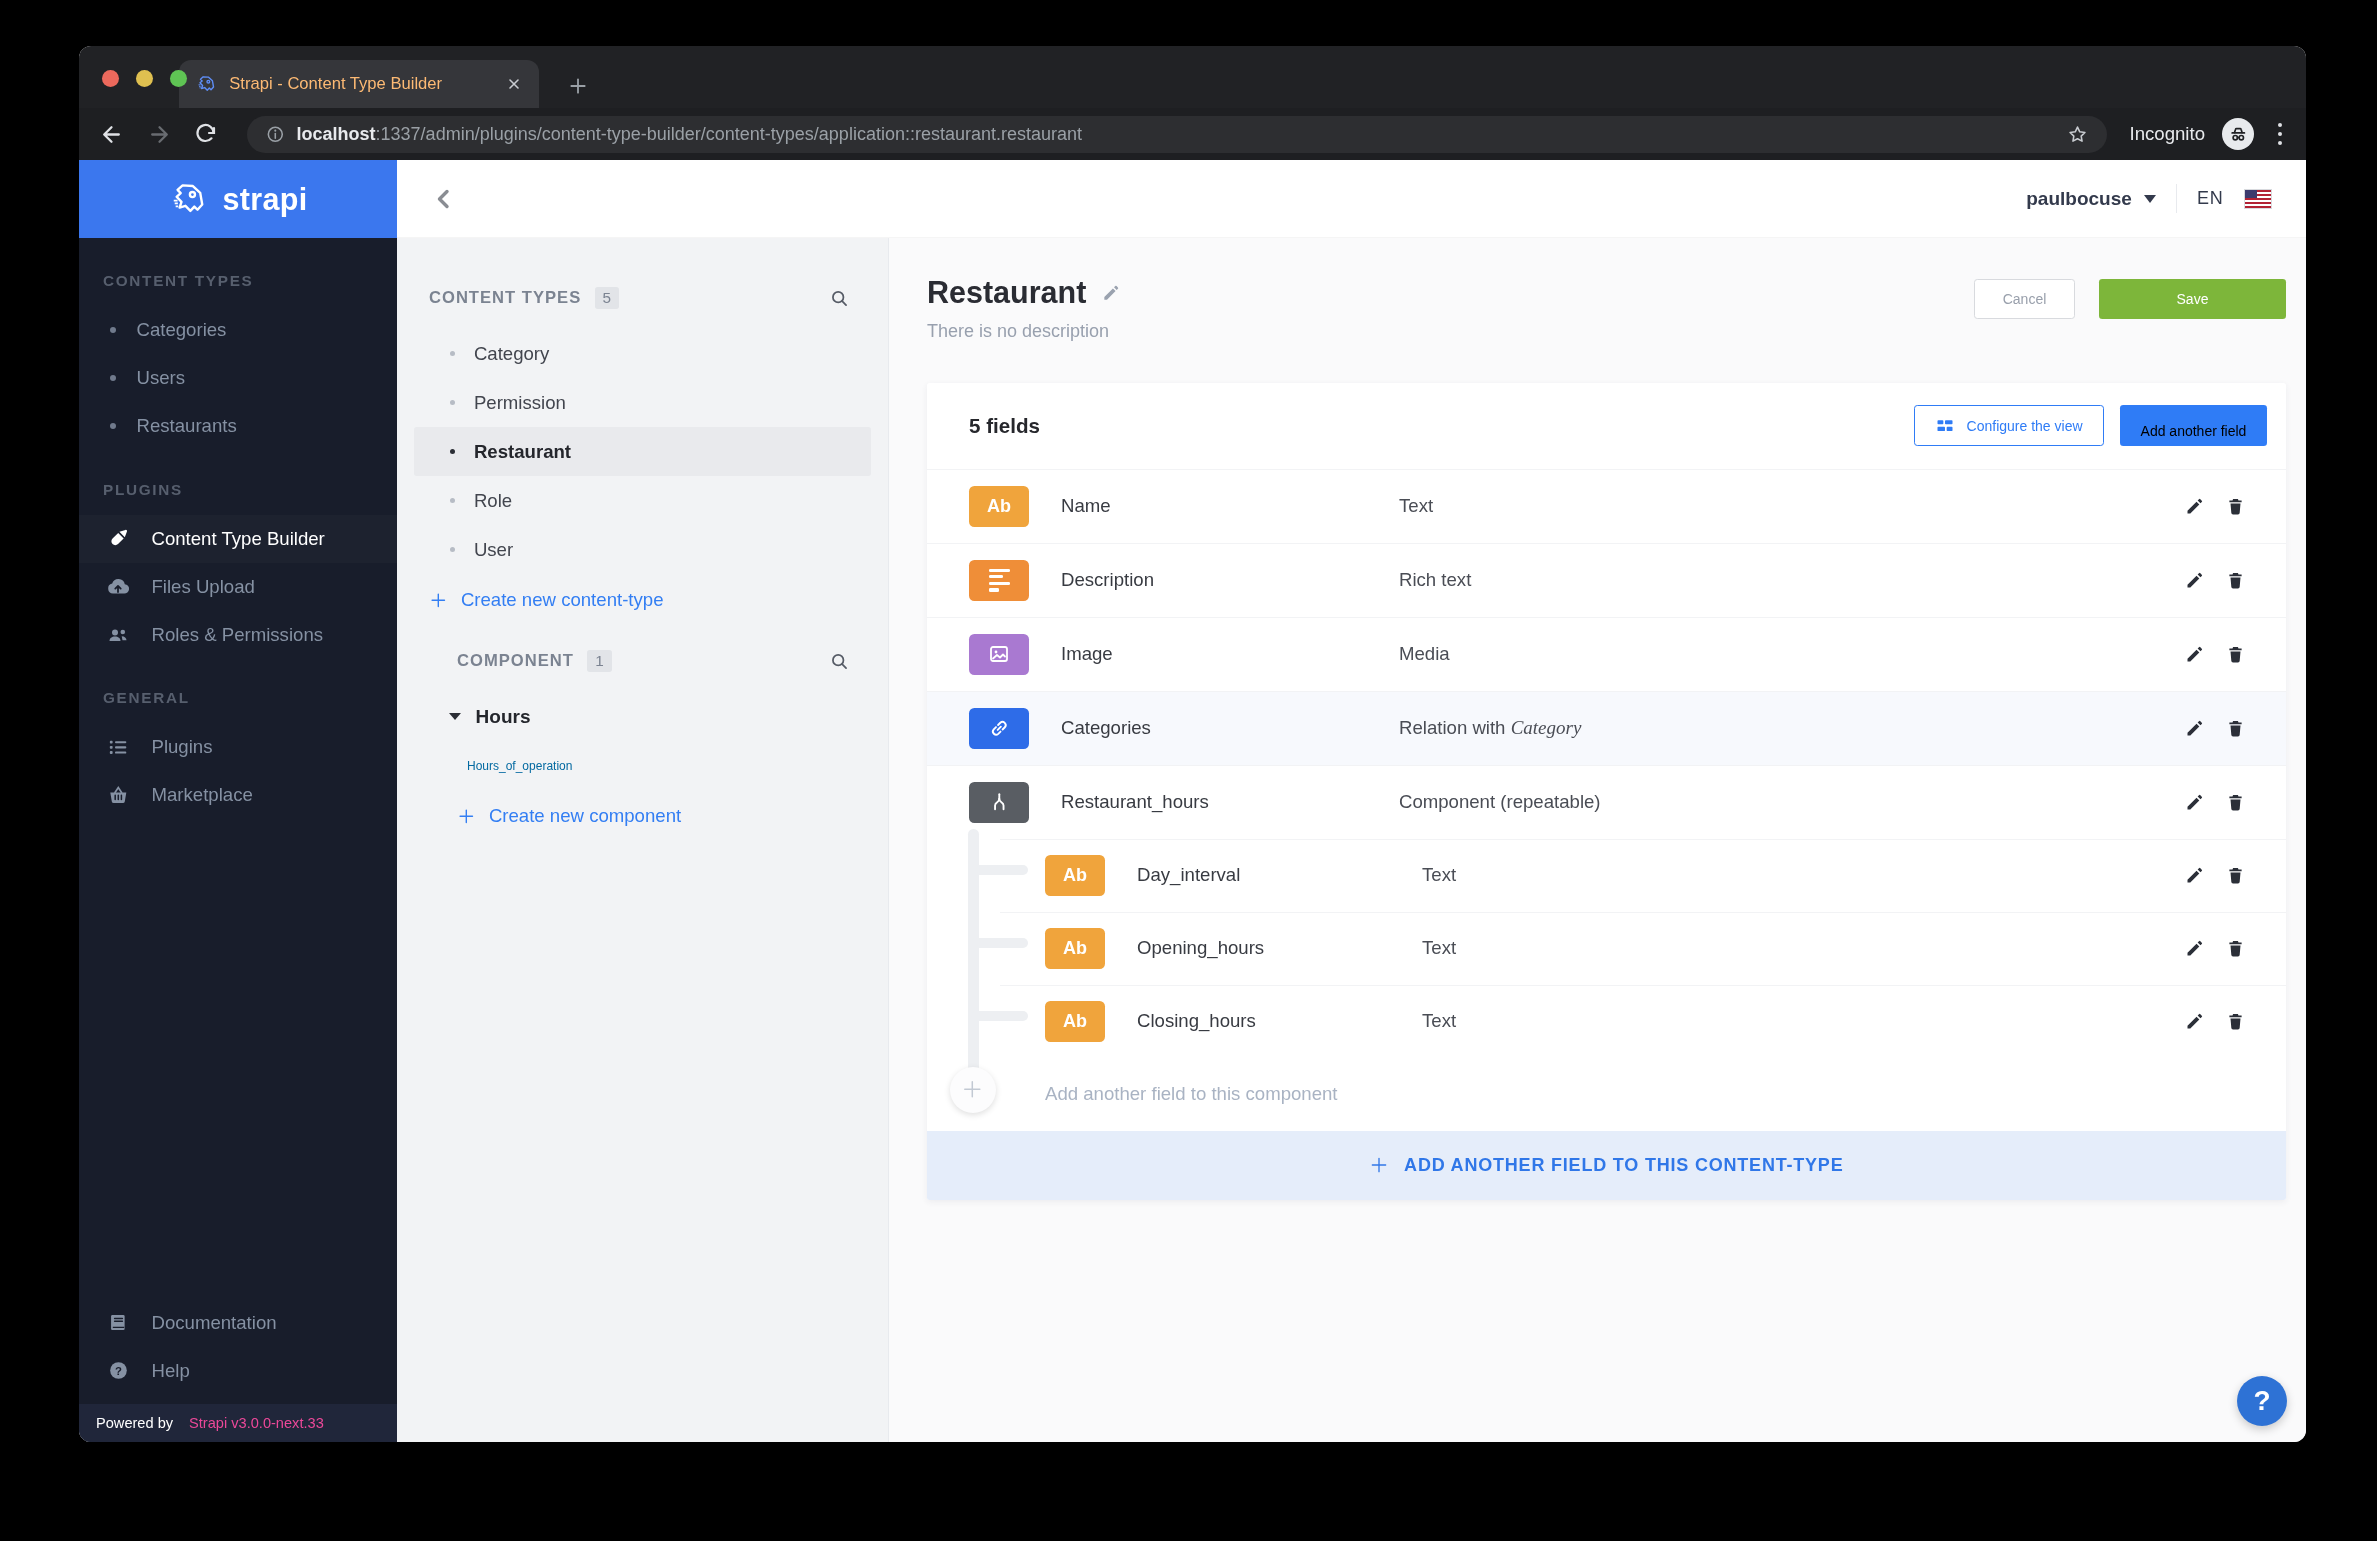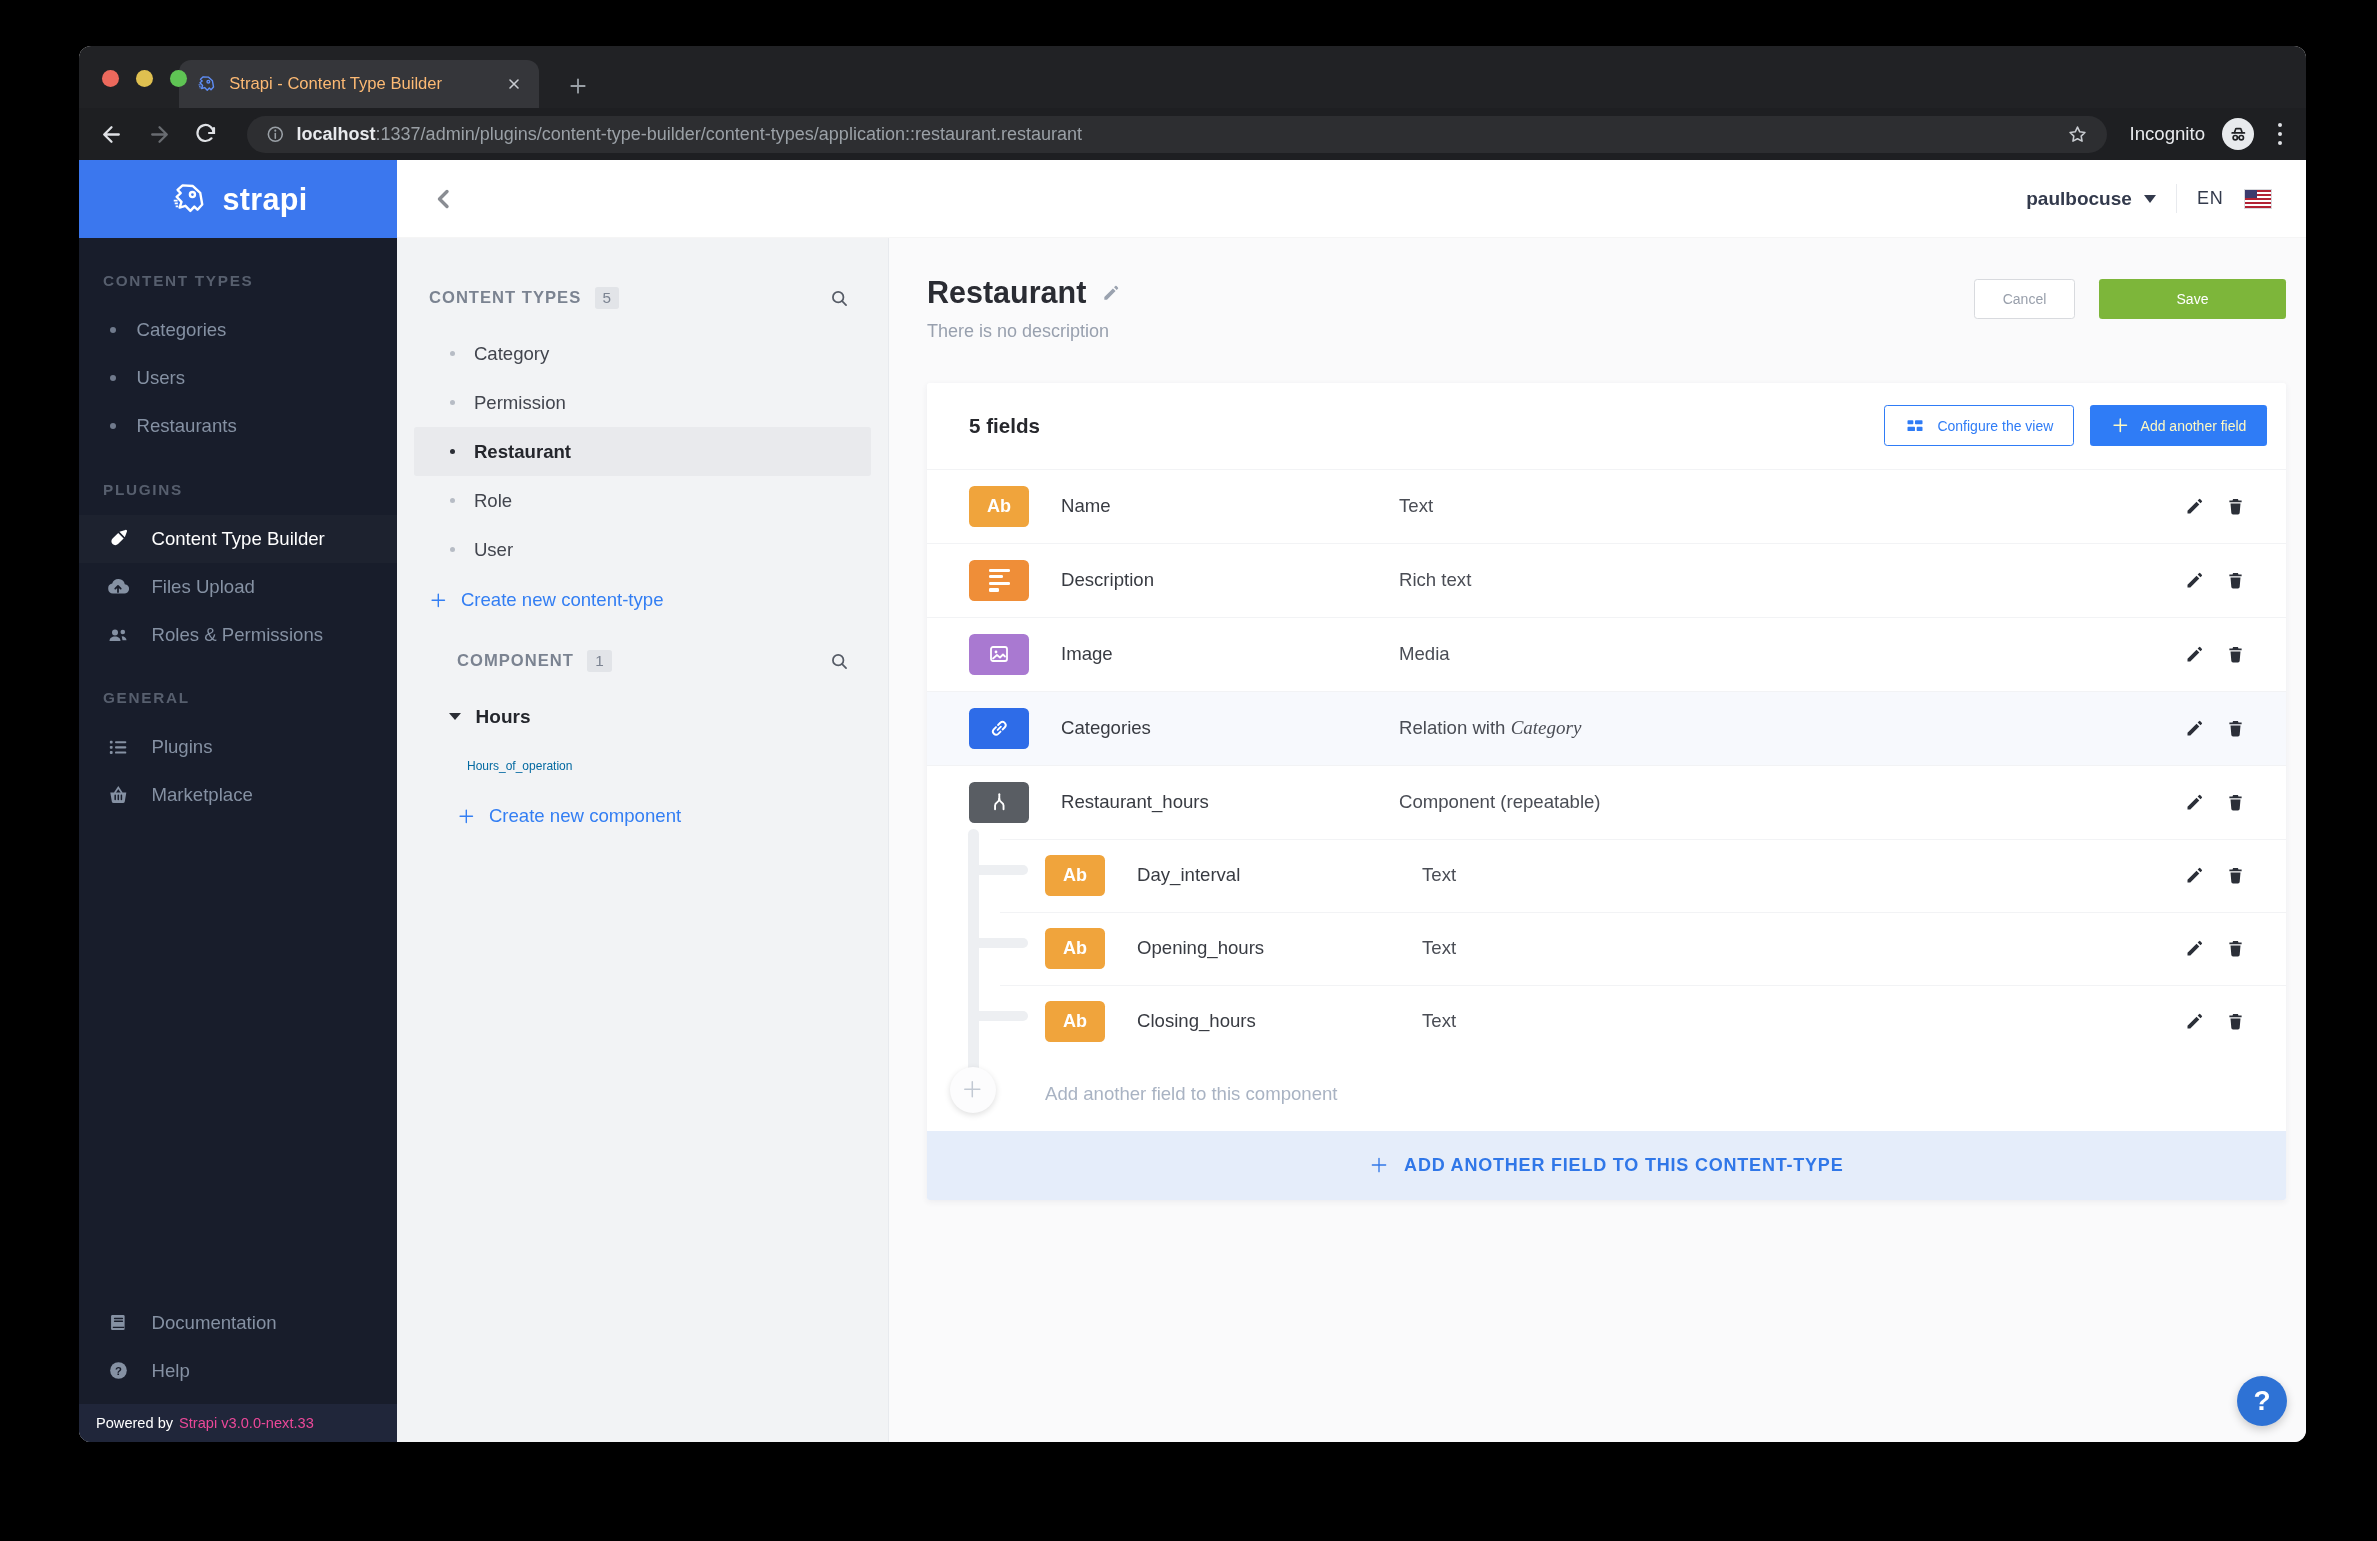--- a/index.html
+++ b/index.html
@@ -59,21 +59,21 @@
   .nav-sec-title{font-size:15.3px;font-weight:bold;letter-spacing:1.7px;color:#575f6e;
                  padding:0 24px 16px 24px;}
   .nav-item{height:48px;display:flex;align-items:center;padding-left:30.5px;gap:21px;
             font-size:18.6px;color:#8591a3;cursor:pointer;}
   .nav-item .bullet{width:6px;height:6px;border-radius:50%;background:#707a8c;flex:none;}
   .nav-item .nicon{width:25px;display:flex;justify-content:center;color:#8591a3;flex:none;margin-left:-4px;}
   .nav-item.active{color:#fff;background:rgba(255,255,255,.025);}
   .nav-item.active .nicon{color:#fff;}
   .nav-footer{padding-bottom:9.3px;}
   .powered{height:38px;background:#20263a;display:flex;align-items:center;padding:0 17px;
-           font-size:14.6px;color:#fff;gap:6px;flex:none;}
+           font-size:14.6px;color:#fff;gap:16px;flex:none;}
   .powered a{color:#ec4899;text-decoration:none;}
 
   
   .nav-light{width:491px;background:#f2f3f5;border-right:1.3px solid #e8eaee;padding-top:49px;flex:none;}
   .lt-head{display:flex;align-items:center;padding:0 38px 0 32px;margin-bottom:20px;}
   .lt-title{font-size:16.6px;font-weight:bold;color:#7b8391;letter-spacing:1px;}
   .lt-count{margin-left:13.3px;background:#e2e4e8;color:#7b8391;font-size:15.3px;padding:2px 8px;border-radius:2.7px;}
   .lt-search{margin-left:auto;color:#565b66;cursor:pointer;}
   .lt-item{height:49px;display:flex;align-items:center;padding-left:53px;font-size:18.6px;color:#42454e;
            gap:18.6px;cursor:pointer;}
@@ -100,22 +100,22 @@
   .btn{display:flex;align-items:center;justify-content:center;border-radius:3.3px;font-size:14px;
        cursor:pointer;box-sizing:border-box;font-family:inherit;}
   .btn-cancel{width:101px;height:40px;border:1.3px solid #d8dade;background:#fff;color:#989fab;}
   .btn-save{width:187px;height:40px;background:#7db63a;border:none;color:#fff;}
 
   .card{margin-top:41px;background:#fff;border-radius:2.7px;box-shadow:0 2px 6.6px rgba(50,55,80,.07);}
   .card-head{height:86px;display:flex;align-items:center;padding:0 18.6px 0 42px;}
   .fields-count{font-size:20.6px;font-weight:bold;color:#26272c;}
   .btn-configure{height:41px;gap:12px;padding:0 20px;border:1.3px solid #2f7cf6;color:#2f7cf6;
                  background:#fff;margin-left:auto;margin-right:16px;display:flex;align-items:center;}
-  .btn-addfield{height:41px;gap:10.6px;padding:16px 21px;background:#2f7cf6;color:#fef9c3;border:none;
-                display:flex;align-items:center;}
+  .btn-addfield{height:41px;gap:10.6px;padding:16px 21px;background:#2f7cf6;color:#000000;border:none;
+                display:flex;align-items:center;flex-direction:column;}
   .rows{position:relative;}
   .frow{height:73px;display:flex;align-items:center;padding:0 40px 0 42px;border-top:1.3px solid #f2f3f5;}
   .frow.hl{background:#f7f9fd;}
   .frow.nested{padding-left:118px;border-top:none;position:relative;}
   .frow.nested:before{content:"";position:absolute;left:73px;right:0;top:0;height:1.3px;background:#f2f3f5;}
   .badge{width:60px;height:41px;border-radius:5.3px;display:flex;align-items:center;justify-content:center;
          color:#fff;font-weight:bold;font-size:18px;flex:none;}
   .k-text{background:#f0a43c}.k-rich{background:#ef8e38}.k-media{background:#a979d1}
   .k-rel{background:#2e6ce8}.k-comp{background:#595d63}
   .fname{margin-left:32px;width:338px;font-size:18.6px;color:#383b42;flex:none;}

